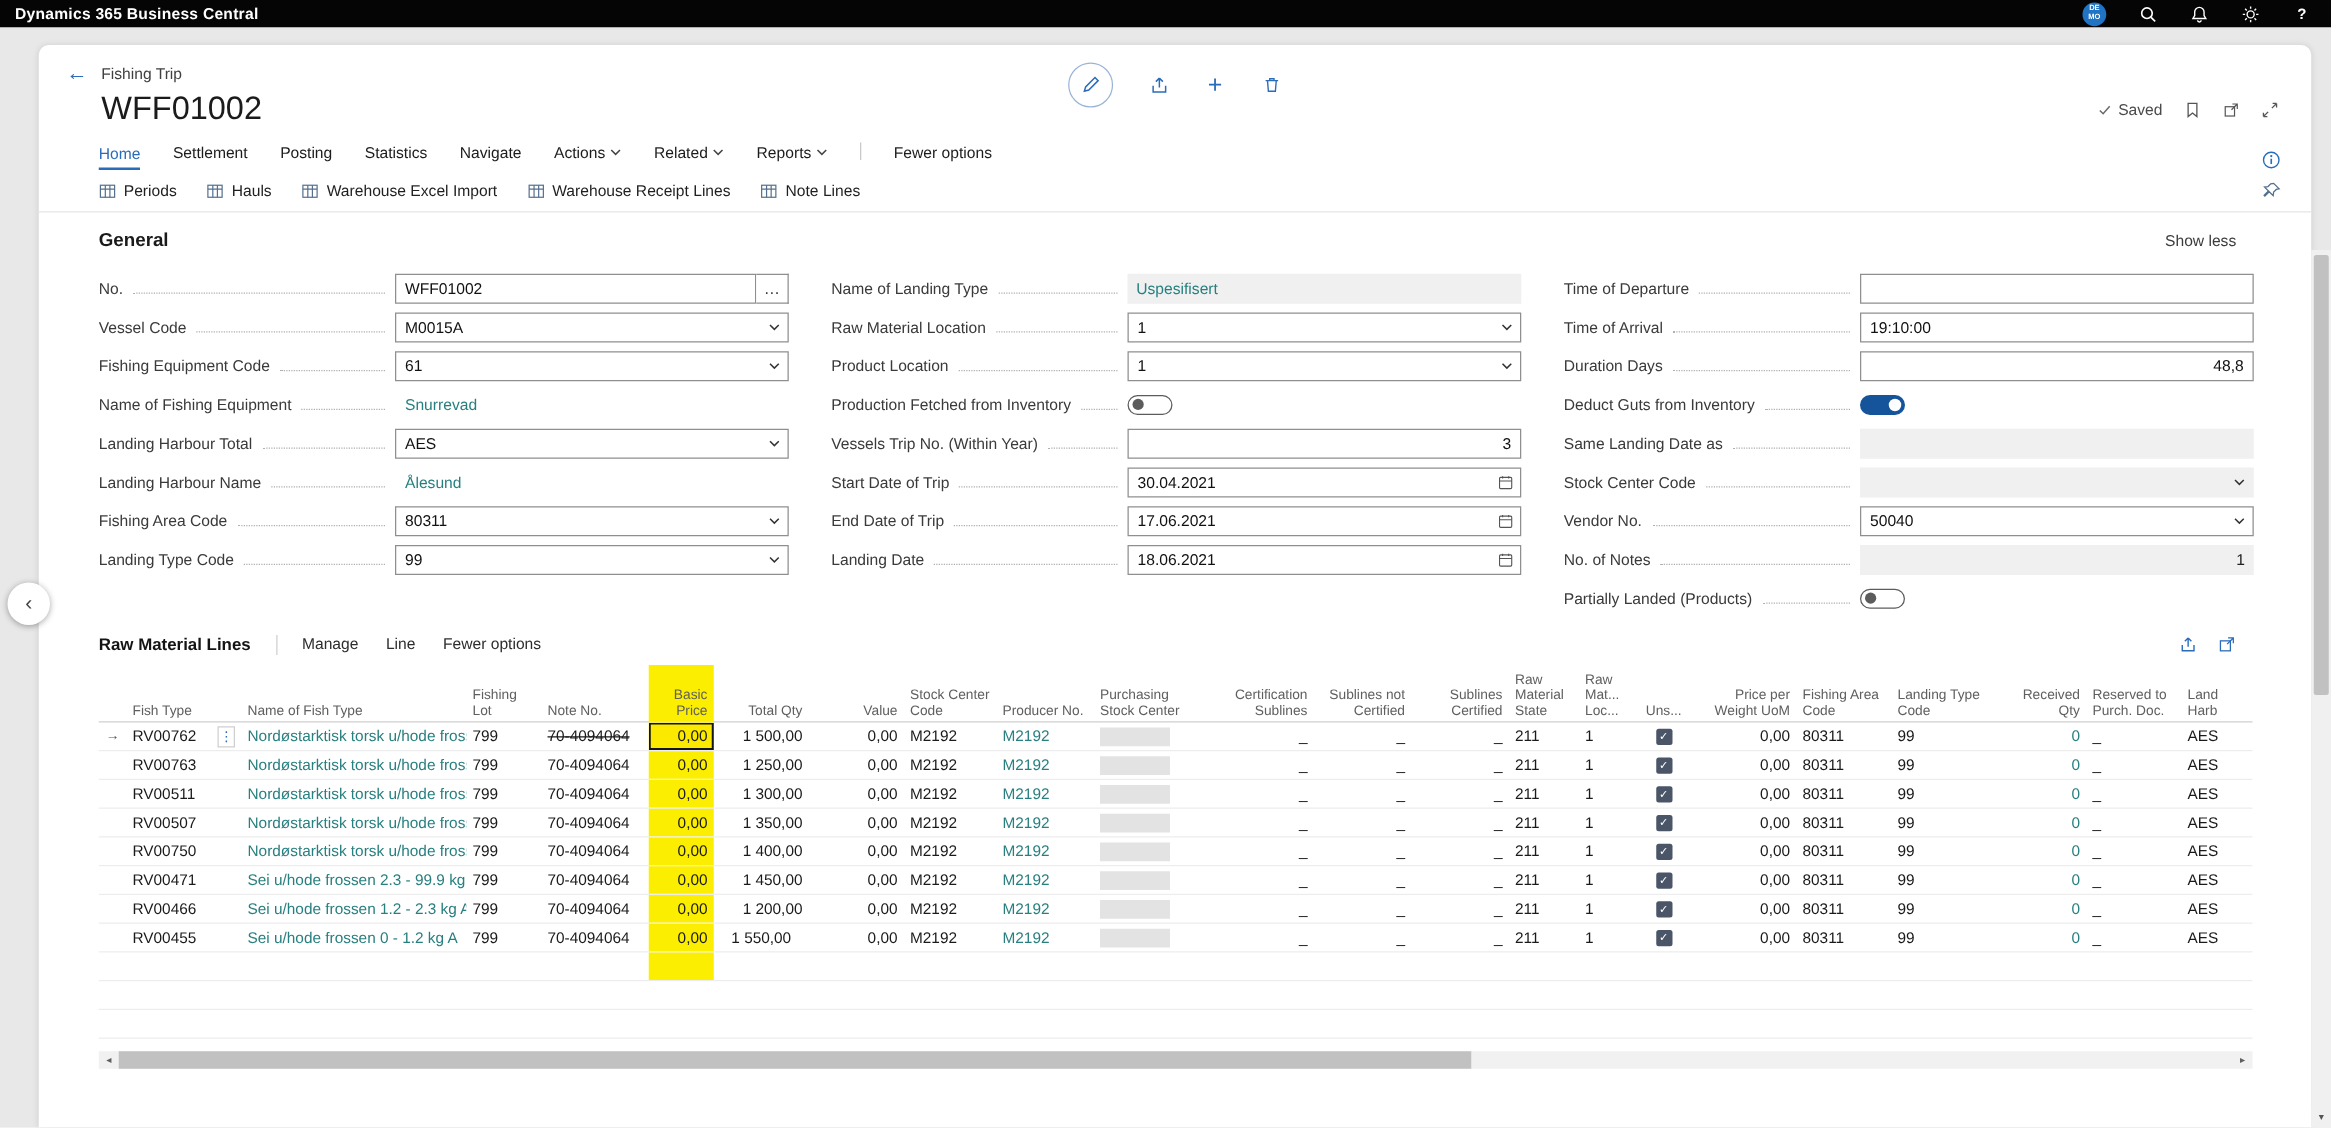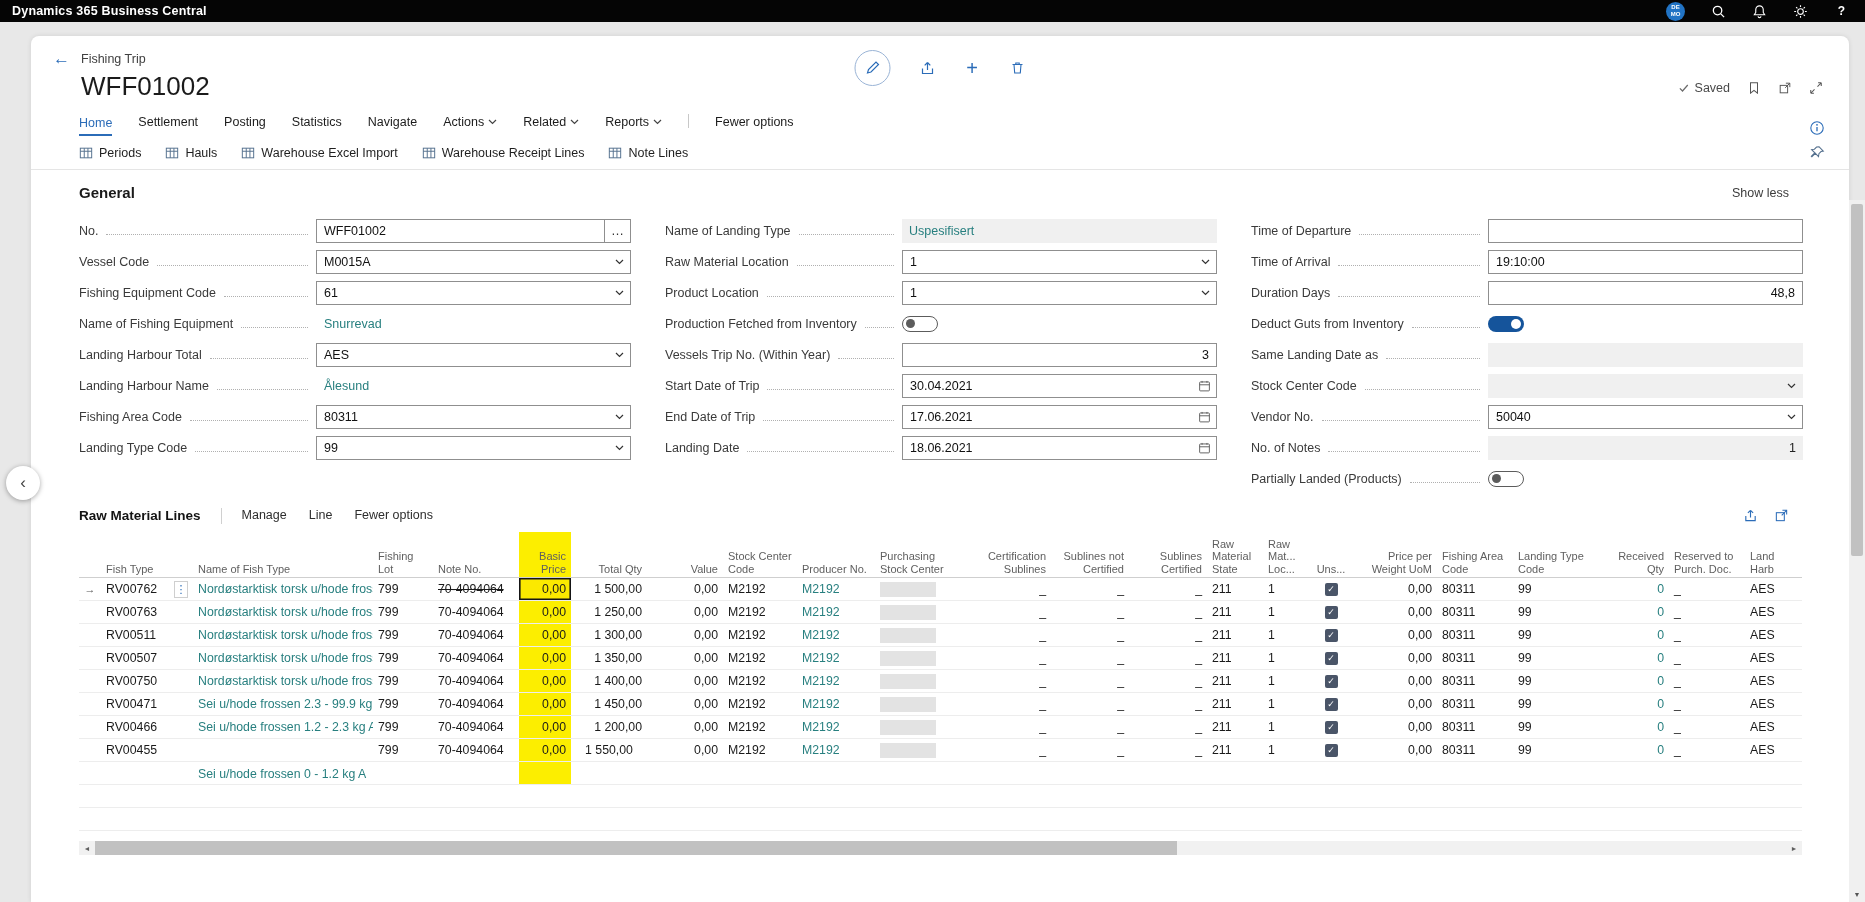--- a/index.html
+++ b/index.html
@@ -1115,21 +1115,21 @@
               </div>
               <div class="cell a-l" style="width: 56px; flex: 0 0 auto;">
                 <span class="val">AES</span>
               </div>
             </div>
             <div class="trow">
               <div class="cell marker"></div>
               <div class="cell a-l" style="width: 92px; flex: 0 0 auto;">
                 <span class="val">RV00455</span>
               </div>
-              <div class="cell a-l teal" style="width: 180px; flex: 0 0 auto; margin-top: 24px;">
+              <div class="cell a-l teal" style="width: 180px; flex: 0 0 auto;">
                 <span class="val">Sei u/hode frossen 0 - 1.2 kg A</span>
               </div>
               <div class="cell a-l" style="width: 60px; flex: 0 0 auto;">
                 <span class="val">799</span>
               </div>
               <div class="cell a-l" style="width: 86px; flex: 0 0 auto;">
                 <span class="val">70-4094064</span>
               </div>
               <div class="cell a-r yellow" style="width: 52px; flex: 0 0 auto;">
                 <span class="val">0,00</span>

